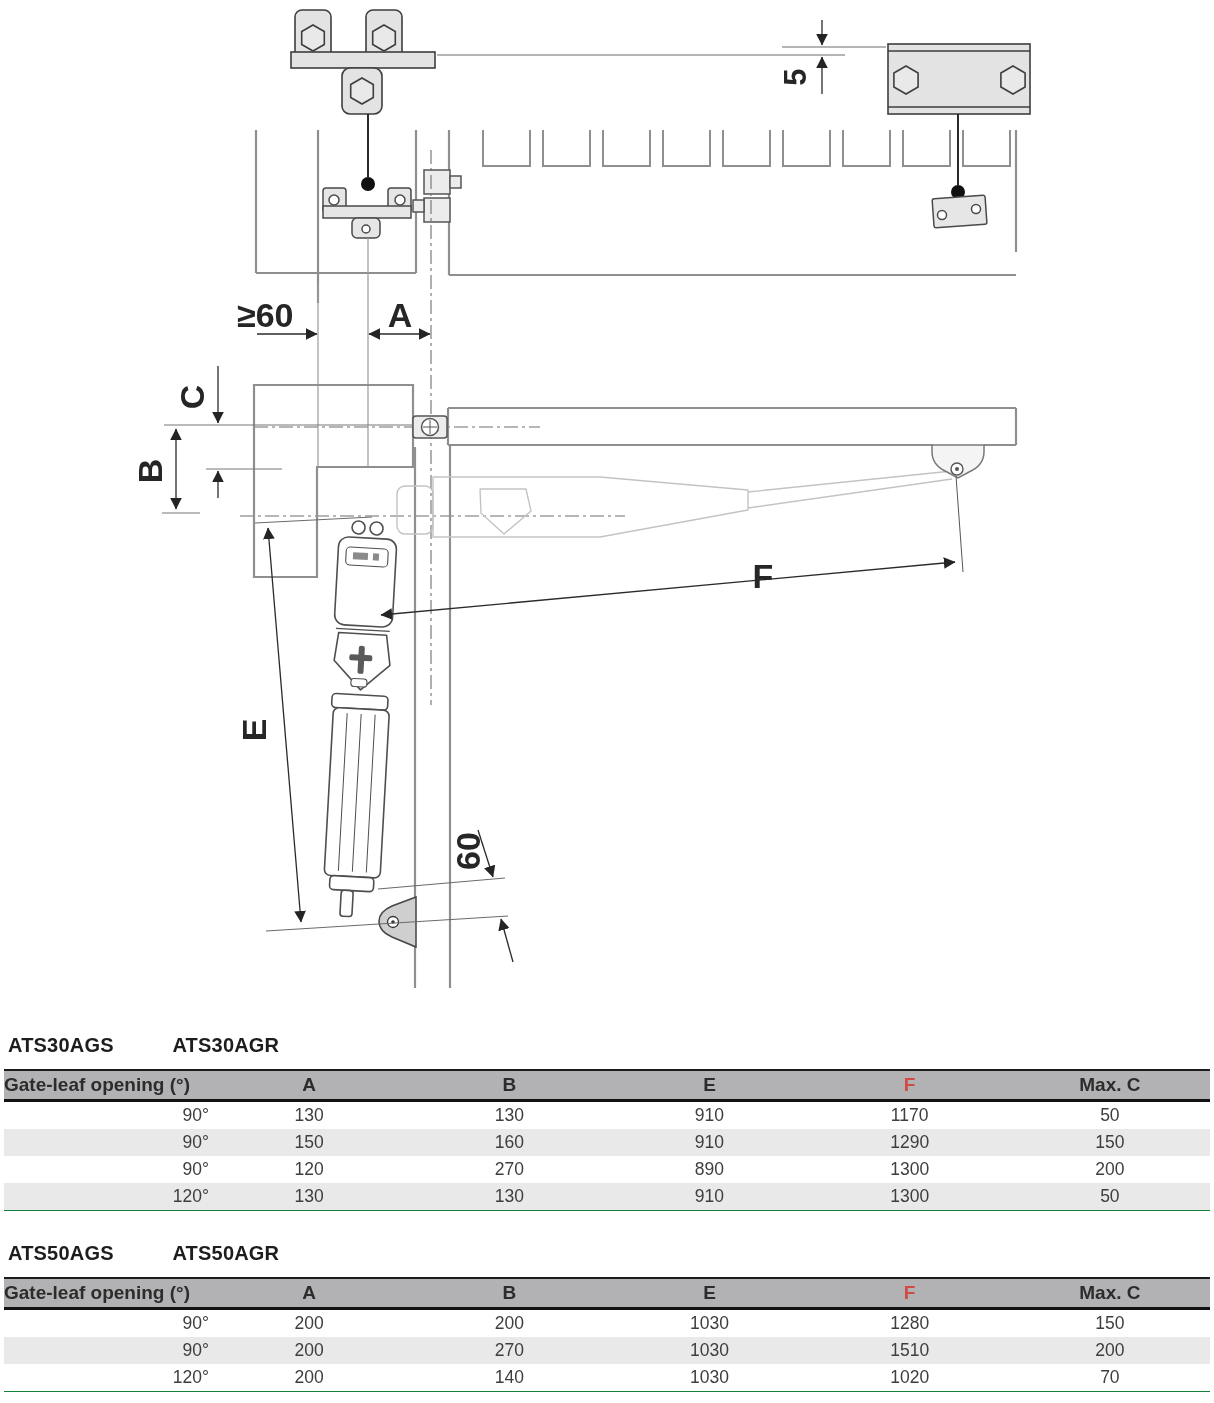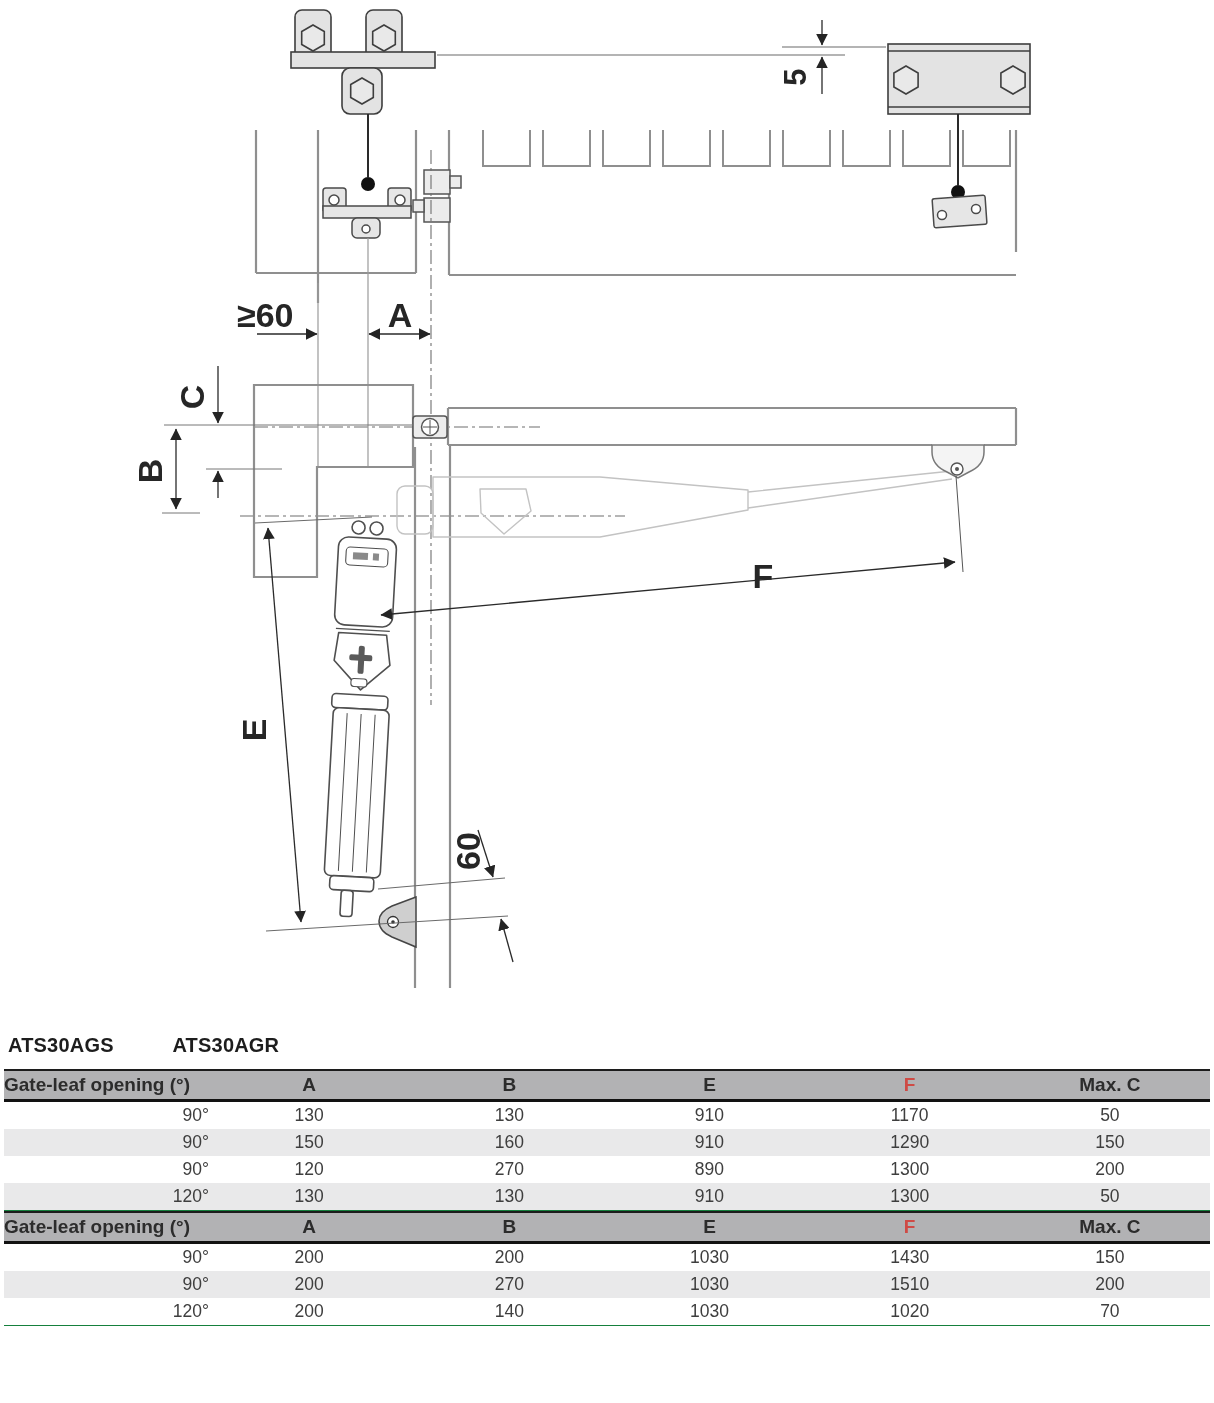--- a/index.html
+++ b/index.html
@@ -260,38 +260,42 @@
             <td>120°</td>
             <td>130</td>
             <td>130</td>
             <td>910</td>
             <td>1300</td>
             <td>50</td>
           </tr>
         </tbody>
     </table>
 
+    <div class="model-row second">
+      <span class="model-label">ATS50AGS</span>
+      <span class="model-label">ATS50AGR</span>
+    </div>
     <table class="spec">
       <thead>
           <tr>
             <th>Gate-leaf opening (°)</th>
             <th>A</th>
             <th>B</th>
             <th>E</th>
             <th style="color: rgb(207, 74, 69);">F</th>
             <th>Max. C</th>
           </tr>
         </thead>
       <tbody>
           <tr>
             <td>90°</td>
             <td>200</td>
             <td>200</td>
             <td>1030</td>
-            <td>1430</td>
+            <td>1280</td>
             <td>150</td>
           </tr>
           <tr>
             <td>90°</td>
             <td>200</td>
             <td>270</td>
             <td>1030</td>
             <td>1510</td>
             <td>200</td>
           </tr>

